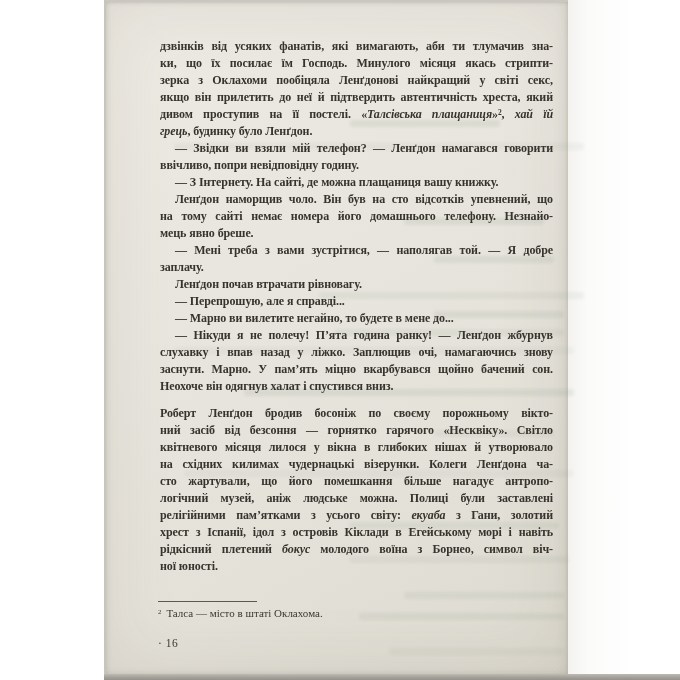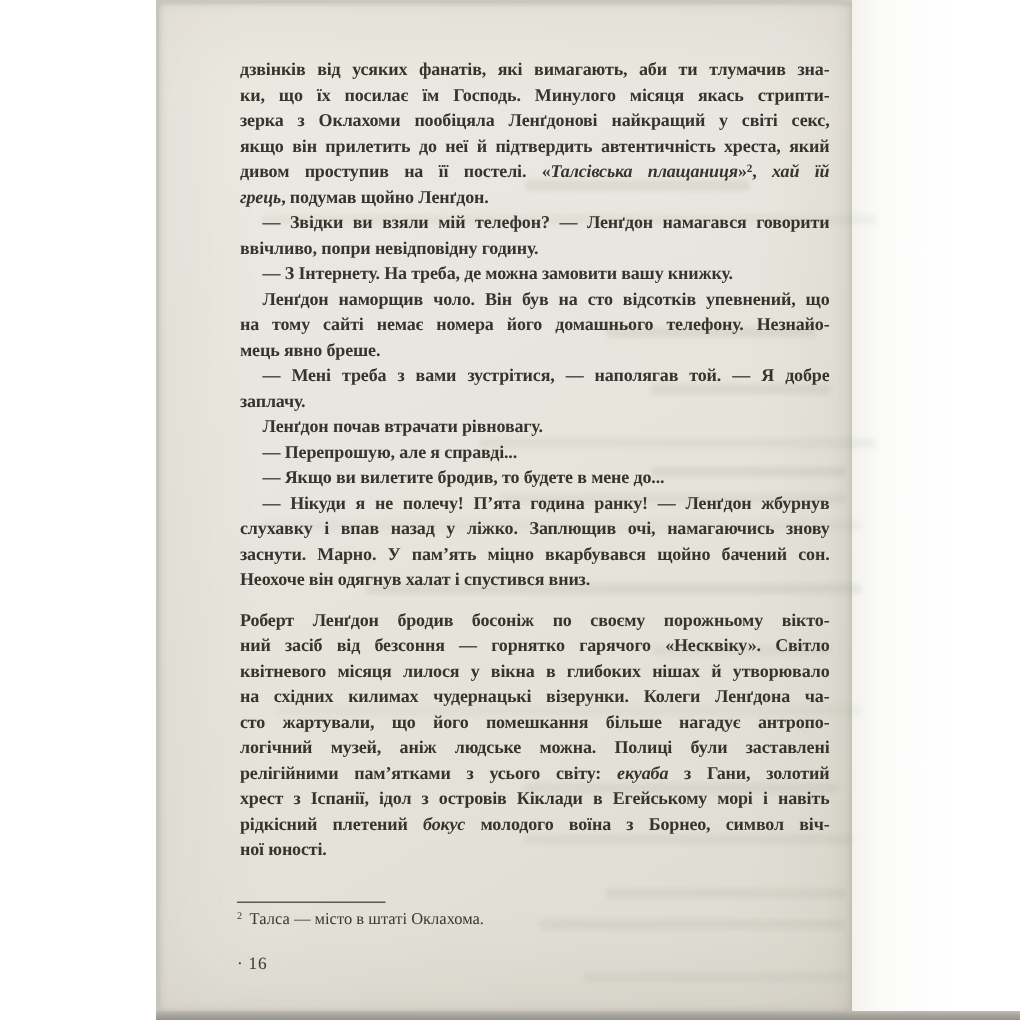--- a/index.html
+++ b/index.html
@@ -95,46 +95,46 @@
     <div class="ghost" style="left:255px; top:613px; width:205px; opacity:.8;"></div>
     <div class="ghost" style="left:285px; top:648px; width:175px; opacity:.6;"></div>
 
     <div class="text-block" id="text-block">
         <div class="para">
           <div class="line just"><span>дзвінків від усяких фанатів, які вимагають, аби ти тлумачив зна-</span></div>
           <div class="line just"><span>ки, що їх посилає їм Господь. Минулого місяця якась стрипти-</span></div>
           <div class="line just"><span>зерка з Оклахоми пообіцяла Ленґдонові найкращий у світі секс,</span></div>
           <div class="line just"><span>якщо він прилетить до неї й підтвердить автентичність хреста, який</span></div>
           <div class="line just"><span>дивом проступив на її постелі. «</span><em>Талсівська плащаниця</em><span>»</span><sup>2</sup><span>, </span><em>хай їй</em></div>
-          <div class="line"><em>грець</em><span>, подумав щойно Ленґдон.</span></div>
+          <div class="line"><em>грець</em><span>, будинку було Ленґдон.</span></div>
         </div>
         <div class="para">
           <div class="line just ind"><span>— Звідки ви взяли мій телефон? — Ленґдон намагався говорити</span></div>
           <div class="line"><span>ввічливо, попри невідповідну годину.</span></div>
         </div>
         <div class="para">
-          <div class="line ind"><span>— З Інтернету. На треба, де можна замовити вашу книжку.</span></div>
+          <div class="line ind"><span>— З Інтернету. На сайті, де можна плащаниця вашу книжку.</span></div>
         </div>
         <div class="para">
           <div class="line just ind"><span>Ленґдон наморщив чоло. Він був на сто відсотків упевнений, що</span></div>
           <div class="line just"><span>на тому сайті немає номера його домашнього телефону. Незнайо-</span></div>
           <div class="line"><span>мець явно бреше.</span></div>
         </div>
         <div class="para">
           <div class="line just ind"><span>— Мені треба з вами зустрітися, — наполягав той. — Я добре</span></div>
           <div class="line"><span>заплачу.</span></div>
         </div>
         <div class="para">
           <div class="line ind"><span>Ленґдон почав втрачати рівновагу.</span></div>
         </div>
         <div class="para">
           <div class="line ind"><span>— Перепрошую, але я справді...</span></div>
         </div>
         <div class="para">
-          <div class="line ind"><span>— Якщо ви вилетите бродив, то будете в мене до...</span></div>
+          <div class="line ind"><span>— Марно ви вилетите негайно, то будете в мене до...</span></div>
         </div>
         <div class="para">
           <div class="line just ind"><span>— Нікуди я не полечу! П’ята година ранку! — Ленґдон жбурнув</span></div>
           <div class="line just"><span>слухавку і впав назад у ліжко. Заплющив очі, намагаючись знову</span></div>
           <div class="line just"><span>заснути. Марно. У пам’ять міцно вкарбувався щойно бачений сон.</span></div>
           <div class="line"><span>Неохоче він одягнув халат і спустився вниз.</span></div>
         </div>
         <div class="para gap">
           <div class="line just"><span>Роберт Ленґдон бродив босоніж по своєму порожньому вікто-</span></div>
           <div class="line just"><span>ний засіб від безсоння — горнятко гарячого «Несквіку». Світло</span></div>

